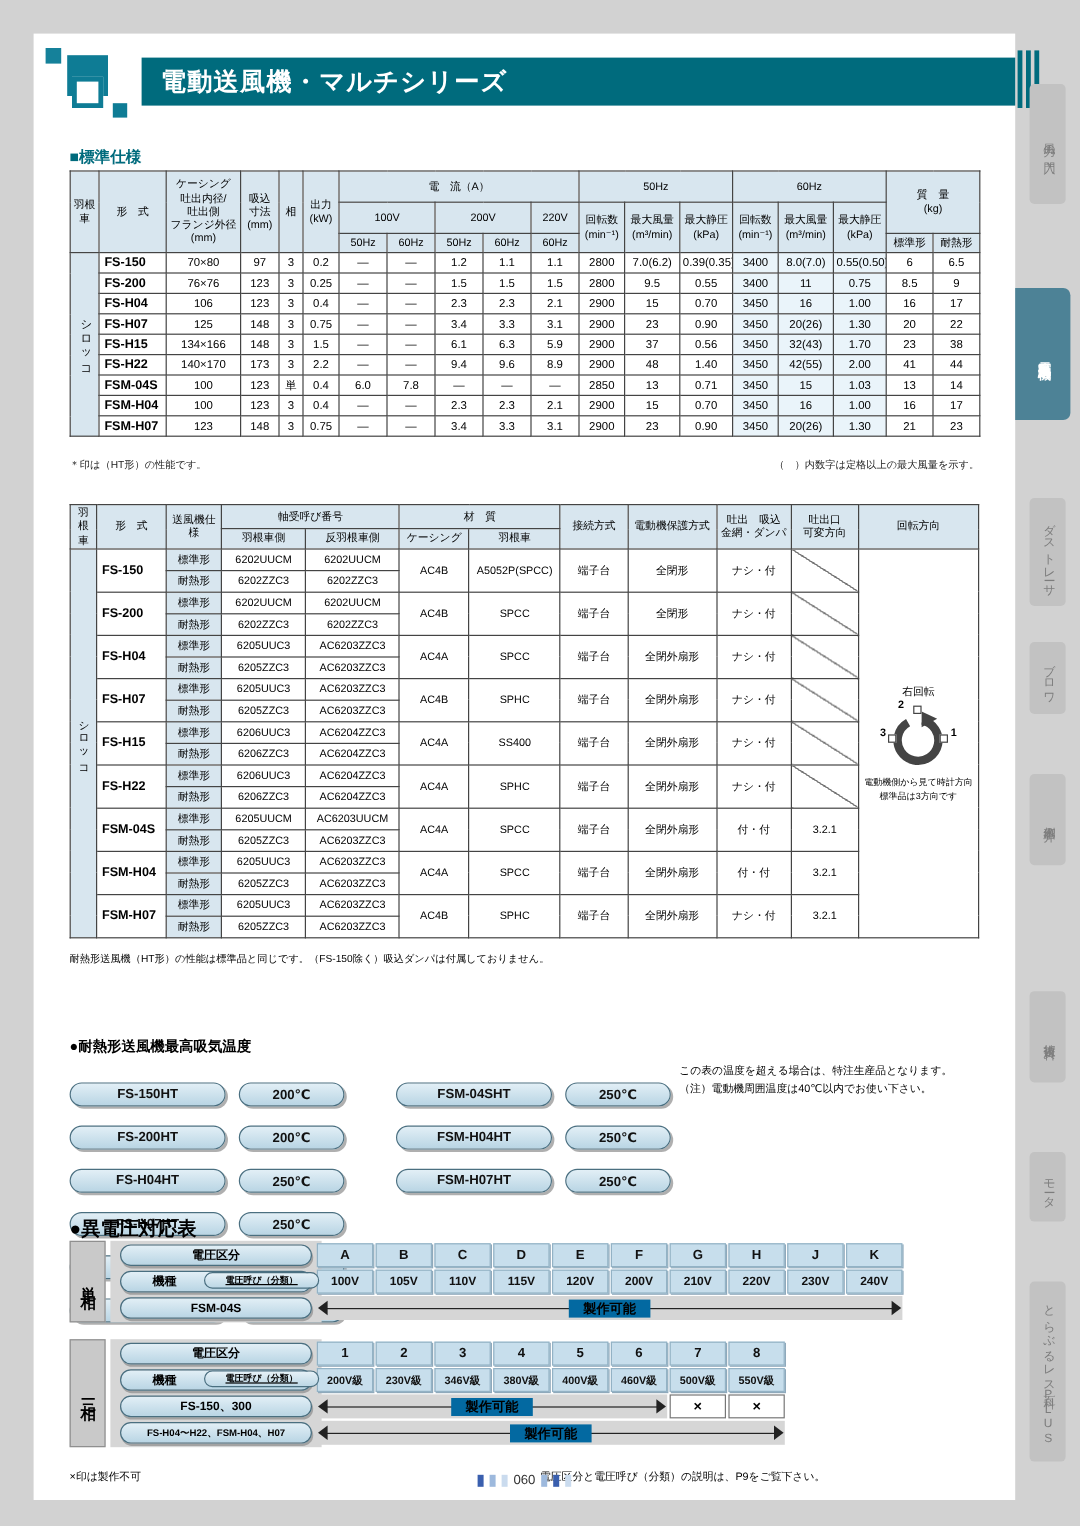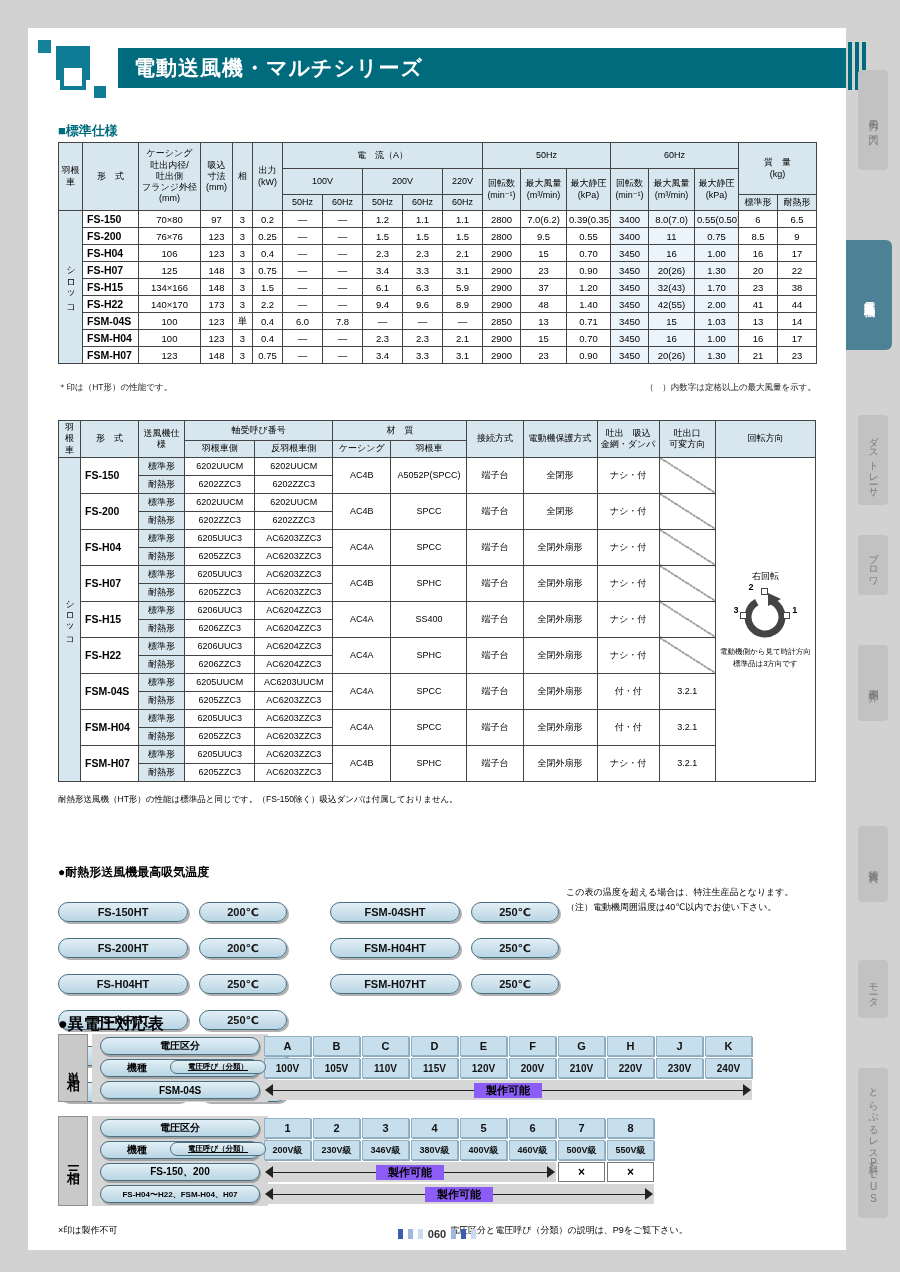--- a/index.html
+++ b/index.html
@@ -90,28 +90,28 @@
 .vgrid-10 { grid-template-columns:repeat(10,47px); }
 .vgrid-8 { grid-template-columns:repeat(8,47px); }
 .vcell { height:20px; background:#c7deec; border:1px solid #93b2c5; box-shadow:1px 1px 0 #8fa9bb; display:flex; align-items:center; justify-content:center; font-size:11px; font-weight:bold; color:#111; }
 .volt-cell { font-size:10px; }
 .volt-small { font-size:9px; }
 .arrow-bar { position:absolute; top:0; height:20px; background:#d6d6d6; display:flex; align-items:center; justify-content:center; }
 .arrow-bar .abline { position:absolute; left:5px; right:5px; top:9.5px; height:1px; background:#222; }
 .arrow-bar .ah { position:absolute; top:4px; width:0; height:0; border-top:6px solid transparent; border-bottom:6px solid transparent; }
 .ah-l { left:1px; border-right:8px solid #222; }
 .ah-r { right:1px; border-left:8px solid #222; }
-.arrow-bar .label { position:relative; z-index:1; background:#8b5cf6; padding:0 12px; font-size:11px; font-weight:bold; }
+.arrow-bar .label { position:relative; z-index:1; background:#0369a1; padding:0 12px; font-size:11px; font-weight:bold; }
 .xcell { position:absolute; top:0; width:47px; height:20px; background:#fff; border:1px solid #777; display:flex; align-items:center; justify-content:center; font-size:12px; font-weight:bold; }
 .vfoot { position:absolute; top:210px; font-size:9px; }
 #vfoot-left { left:0; }
 #vfoot-right { left:392px; }
 
 
-.footer { position:absolute; left:0; width:818px; top:1200px; display:flex; align-items:center; justify-content:center; gap:5px; font-size:11px; color:#333;font-weight:bold; }
+.footer { position:absolute; left:0; width:818px; top:1200px; display:flex; align-items:center; justify-content:center; gap:5px; font-size:11px; color:#333; }
 .fsq { width:5px; height:10px; display:inline-block; }
 
 
 .sidebar { position:absolute; right:0; top:0; width:54px; height:1272px; }
 .edge-bars { position:absolute; left:2px; top:42px; display:flex; gap:3px; }
 .edge-bars span { display:block; width:4px; height:48px; background:#006b7d; }
 .side-tab { position:absolute; left:12px; width:30px; background:#c2c2c2; color:#7d7d7d; border-radius:4px; writing-mode:vertical-rl; text-orientation:upright; display:flex; align-items:center; justify-content:center; font-size:10px; letter-spacing:1px; overflow:hidden; }
 .side-tab.active { left:0; width:46px; background:#4d8296; color:#fff; border-radius:0 6px 6px 0; font-size:11px; font-weight:bold; }
 .tab-0 { top:70px; height:100px; }
 .tab-1 { top:240px; height:110px; }
@@ -298,21 +298,21 @@
             <td>148</td>
             <td>3</td>
             <td>1.5</td>
             <td>—</td>
             <td>—</td>
             <td>6.1</td>
             <td>6.3</td>
             <td>5.9</td>
             <td>2900</td>
             <td>37</td>
-            <td>1.20</td>
+            <td>0.56</td>
             <td class="tint">3450</td>
             <td class="tint">32(43)</td>
             <td class="tint">1.70</td>
             <td>23</td>
             <td>38</td>
           </tr>
           <tr>
             <td class="model-cell">FS-H22</td>
             <td>140×170</td>
             <td>173</td>
@@ -726,21 +726,21 @@
               <div class="vcell volt-cell volt-small">230V級</div>
               <div class="vcell volt-cell volt-small">346V級</div>
               <div class="vcell volt-cell volt-small">380V級</div>
               <div class="vcell volt-cell volt-small">400V級</div>
               <div class="vcell volt-cell volt-small">460V級</div>
               <div class="vcell volt-cell volt-small">500V級</div>
               <div class="vcell volt-cell volt-small">550V級</div>
             </div>
         </div>
         <div class="vrow" style="top:46px">
-          <div class="vpill">FS-150、200</div>
+          <div class="vpill">FS-150、300</div>
           <div class="arrow-bar" style="left:206px;width:292px">
             <span class="abline"></span>
             <span class="ah ah-l"></span>
             <span class="label">製作可能</span>
             <span class="ah ah-r"></span>
           </div>
           <span class="xcell" style="left:500px">×</span>
           <span class="xcell" style="left:549px">×</span>
         </div>
         <div class="vrow" style="top:68px">

